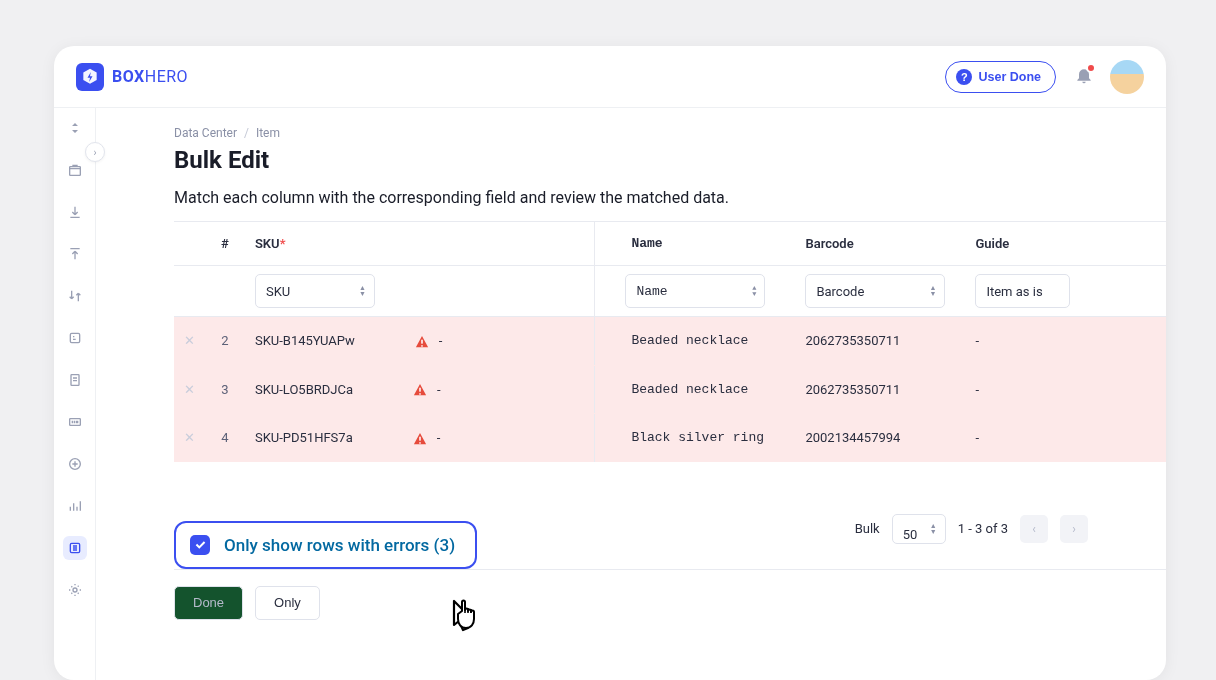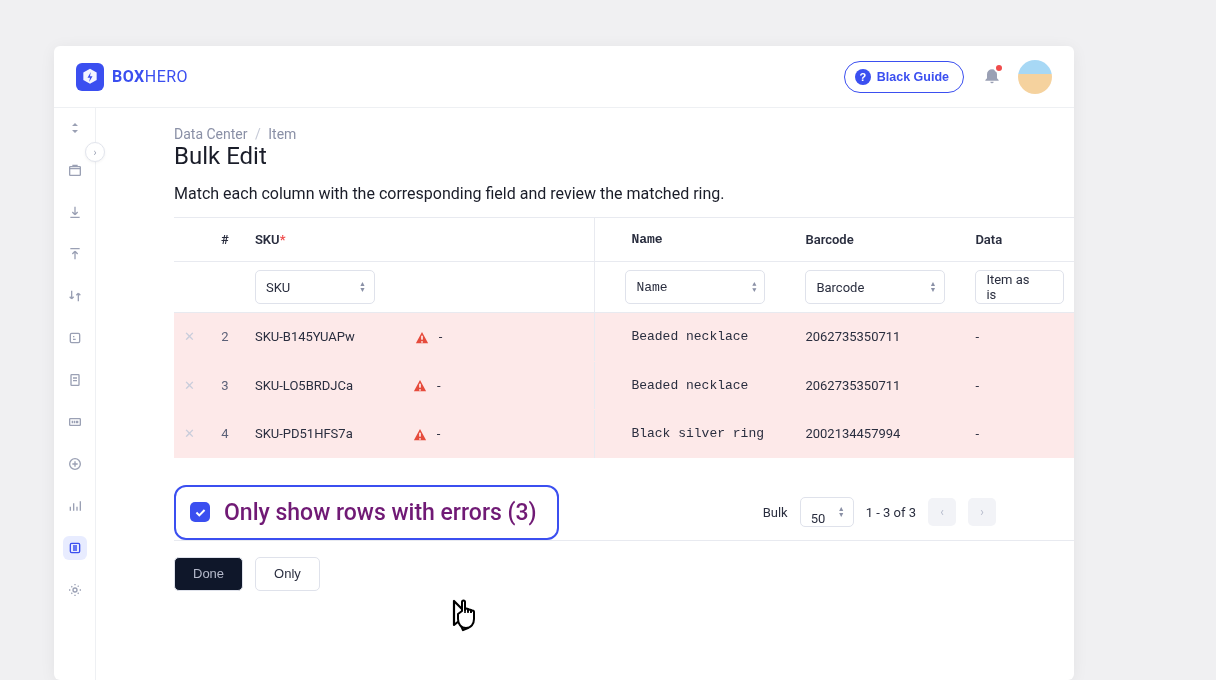--- a/index.html
+++ b/index.html
@@ -8,24 +8,24 @@
   background: #f0f0f2;
   width: 1216px;
   height: 680px;
   overflow: hidden;
   position: relative;
 }
 .app-frame {
   position: absolute;
   left: 54px;
   top: 46px;
-  width: 1020px;
+  width: 1112px;
   height: 634px;
   background: #fff;
-  border-radius: 6px;
+  border-radius: 20px;
   box-shadow: 0 2px 16px rgba(0,0,0,0.06);
   overflow: hidden;
   display: flex;
   flex-direction: column;
 }
 .topbar {
   height: 62px;
   border-bottom: 1px solid #eef0f3;
   display: flex;
   align-items: center;
@@ -123,29 +123,29 @@
 }
 .main {
   flex: 1;
   padding: 18px 0 0 0;
   overflow: hidden;
   display: flex;
   flex-direction: column;
 }
 .breadcrumb {
   padding: 0 78px;
-  font-size: 14px;
+  font-size: 12px;
   color: #8a90a6;
-  margin-bottom: 0;
+  margin-bottom: 6px;
 }
 .breadcrumb .sep { margin: 0 4px; color: #c5c9d6; }
 .page-title {
   padding: 0 78px;
   font-size: 24px;
-  font-weight: 400;
+  font-weight: 700;
   color: #1a1d29;
   margin-bottom: 14px;
 }
 .subtitle {
   padding: 0 78px;
   font-size: 16px;
   color: #1a1d29;
   margin-bottom: 14px;
 }
 .table-wrap {
@@ -214,24 +214,25 @@
   padding: 26px 78px 0 78px;
   gap: 18px;
 }
 .err-filter {
   border: 2.5px solid #3b4ff0;
   border-radius: 12px;
   padding: 12px 20px 12px 14px;
   display: flex;
   align-items: center;
   gap: 14px;
-  color: #701a75;
-  font-size: 23px;
+  color: #0369a1;
+  font-size: 17px;
   font-weight: 500;
   cursor: pointer;
+  margin-top: 32px;
 }
 .err-filter .chk {
   width: 20px; height: 20px; border-radius: 5px; background: #3b4ff0;
   display: flex; align-items: center; justify-content: center; color:#fff;
 }
 .err-filter .chk svg { width: 13px; height: 13px; }
 .pager {
   margin-left: auto;
   display: flex;
   align-items: center;
@@ -254,21 +255,21 @@
 .btn {
   height: 34px;
   border: 1px solid #dfe2eb;
   border-radius: 5px;
   background: #fff;
   padding: 0 18px;
   font-size: 13px;
   color: #2a2e3f;
   cursor: pointer;
 }
-.btn.disabled { color: #b5bacb; background:#0f172a;}
+.btn.disabled { color: #b5bacb; background:#14532d;}
 .cursor-overlay {
   position: absolute;
   left: 446px;
   top: 597px;
   pointer-events: none;
 }
 .cursor-overlay svg { width: 36px; height: 40px; }
 .divline { height:1px; background:#e8eaf0; margin-left:78px; }
 </style>
 </head>
@@ -284,21 +285,21 @@
             <path d="M13 6l-4 7h3l-1 5 4-7h-3l1-5z" fill="#3b4ff0"></path>
           </svg>
       </div>
       <div class="logo-text">
         <span>BOX</span><span class="thin">HERO</span>
       </div>
     </div>
     <div class="topbar-spacer"></div>
     <button class="user-guide-btn">
       <span class="q">?</span>
-      <span>Black Guide</span>
+      <span>User Done</span>
     </button>
     <div class="bell">
       <svg viewBox="0 0 24 24" fill="currentColor">
           <path d="M12 22a2 2 0 0 0 2-2h-4a2 2 0 0 0 2 2zm6-6V11a6 6 0 1 0-12 0v5l-2 2v1h16v-1l-2-2z"></path>
         </svg>
       <span class="dot"></span>
     </div>
     <div class="avatar"></div>
   </div>
 
@@ -375,35 +376,35 @@
       </div>
     </div>
 
     <div class="main">
       <div class="breadcrumb">
         <span>Data Center</span>
         <span class="sep">/</span>
         <span>Item</span>
       </div>
       <h1 class="page-title">Bulk Edit</h1>
-      <div class="subtitle">Match each column with the corresponding field and review the matched ring.</div>
+      <div class="subtitle">Match each column with the corresponding field and review the matched data.</div>
 
       <div class="table-wrap">
         <table>
           <thead>
             <tr>
               <th class="col-del"></th>
               <th class="col-num">#</th>
               <th class="col-sku">
                 <span>SKU</span><span class="req">*</span>
               </th>
               <th class="col-vsep"></th>
               <th class="col-name">Name</th>
               <th class="col-barcode">Barcode</th>
-              <th class="col-cost">Data</th>
+              <th class="col-cost">Guide</th>
             </tr>
             <tr>
               <th class="col-del"></th>
               <th class="col-num"></th>
               <th class="col-sku">
                 <div class="sel wide">
                   <span>SKU</span>
                   <span class="caret">▲<br>▼</span>
                 </div>
               </th>

